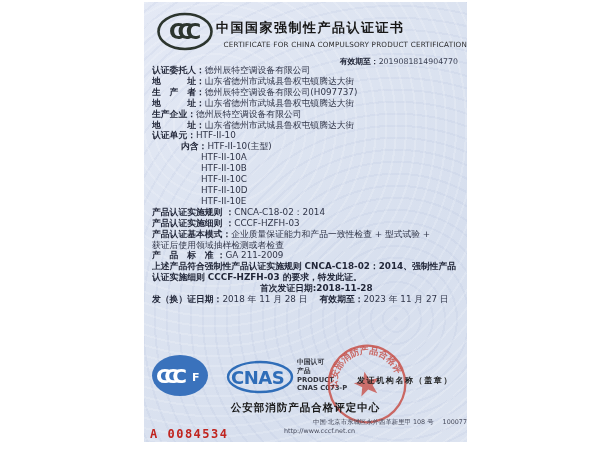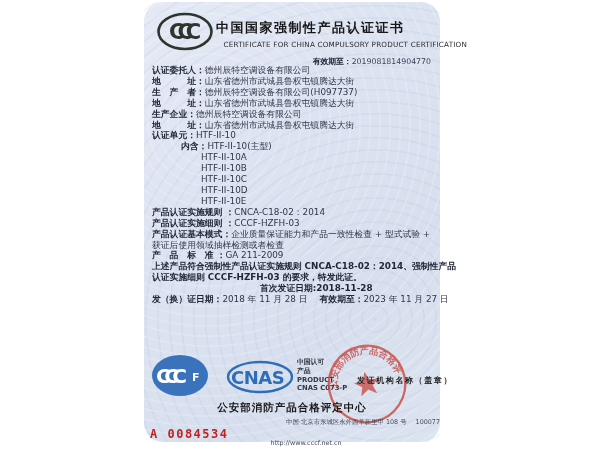--- a/index.html
+++ b/index.html
@@ -1,20 +1,20 @@
 <!DOCTYPE html>
 <html><head>
 <meta charset="utf-8">
 <style>
   html,body{margin:0;padding:0;width:600px;height:450px;background:#ffffff;overflow:hidden;
     font-family:"DejaVu Sans",sans-serif;}
   .stage{position:relative;width:600px;height:450px;background:#ffffff;}
-  .cert{position:absolute;left:144px;top:2px;width:296px;height:440px;
+  .cert{position:absolute;left:144px;top:2px;width:323px;height:440px;
     background:linear-gradient(135deg,#e4e9f5 0%,#dde4f1 35%,#d7dfee 70%,#dce3f0 100%);
-    color:#2f3442;border-radius:19px;}
+    color:#2f3442;}
   .cert::before{content:"";position:absolute;inset:0;pointer-events:none;
     background:
       repeating-radial-gradient(circle at 22% 28%, rgba(255,255,255,.16) 0 2px, transparent 2px 10px),
       repeating-radial-gradient(circle at 78% 72%, rgba(150,165,205,.10) 0 2px, transparent 2px 12px);}
   
   .ccc-top{position:absolute;left:12px;top:9px;width:58px;height:41px;}
   .title{position:absolute;left:72px;top:17px;width:255px;text-align:left;
     font-size:13px;font-weight:bold;letter-spacing:1.5px;color:#171717;white-space:nowrap;}
   .subtitle{position:absolute;left:48px;top:38px;width:275px;text-align:right;
     font-size:7.2px;letter-spacing:.2px;color:#2c2c2c;white-space:nowrap;}
@@ -41,21 +41,21 @@
     color:#33363f;font-weight:600;}
   .seal{position:absolute;left:180px;top:339px;width:86px;height:86px;transform:rotate(-12deg);
     opacity:.92;}
   .seal-caption{position:absolute;left:213px;top:373px;font-size:8px;letter-spacing:1.6px;
     color:#1f1f1f;font-weight:600;white-space:nowrap;}
   
   .footer{position:absolute;left:0;top:399px;width:100%;text-align:center;}
   .org{font-size:10.5px;font-weight:700;color:#181818;letter-spacing:1px;}
   .addr{font-size:6.4px;color:#45495a;margin-top:3px;text-align:right;}
   .addr .postcode{margin-left:9px;}
-  .site{font-size:6.4px;color:#45495a;margin-top:12px;padding-left:28px;}
+  .site{font-size:6.4px;color:#45495a;margin-top:0;padding-left:28px;}
   .serial{position:absolute;left:6px;bottom:1px;color:#c0241f;
     font-family:"DejaVu Sans Mono",monospace;font-size:12px;letter-spacing:1.5px;font-weight:700;}
 </style>
 </head>
 <body>
 
 <div class="stage">
   <div class="cert">
 
     <svg class="ccc-top" viewBox="0 0 58 41">

